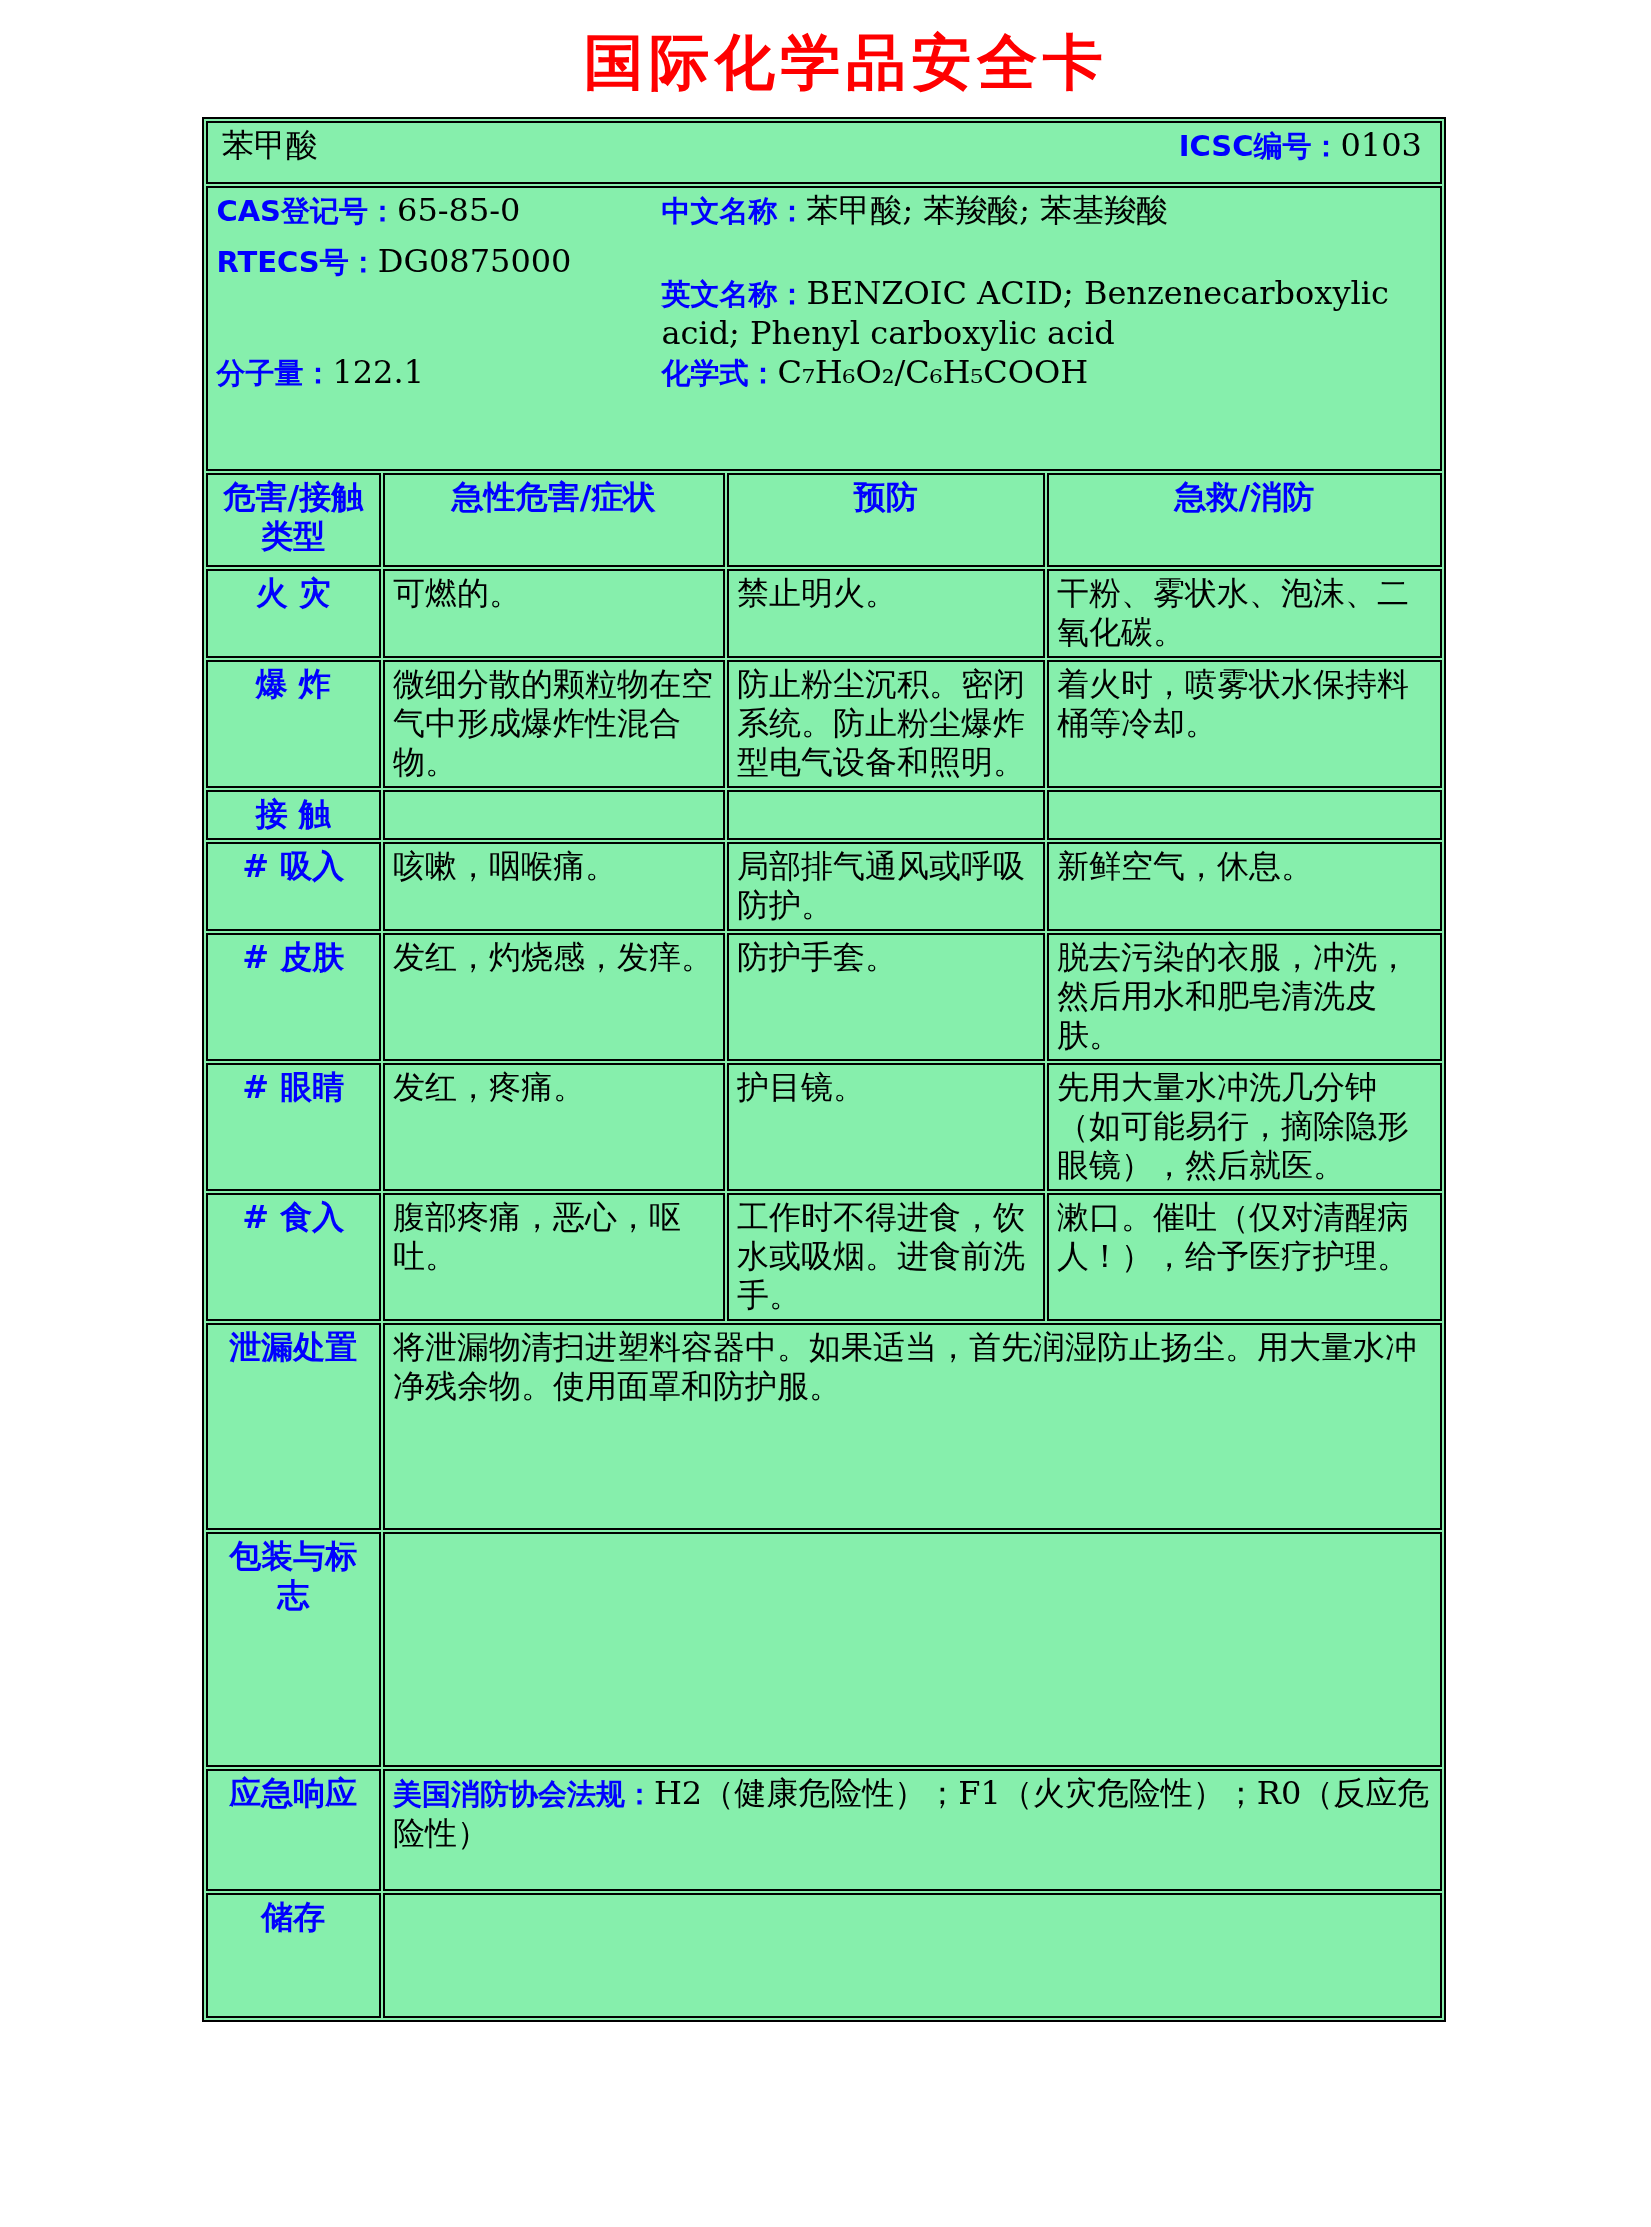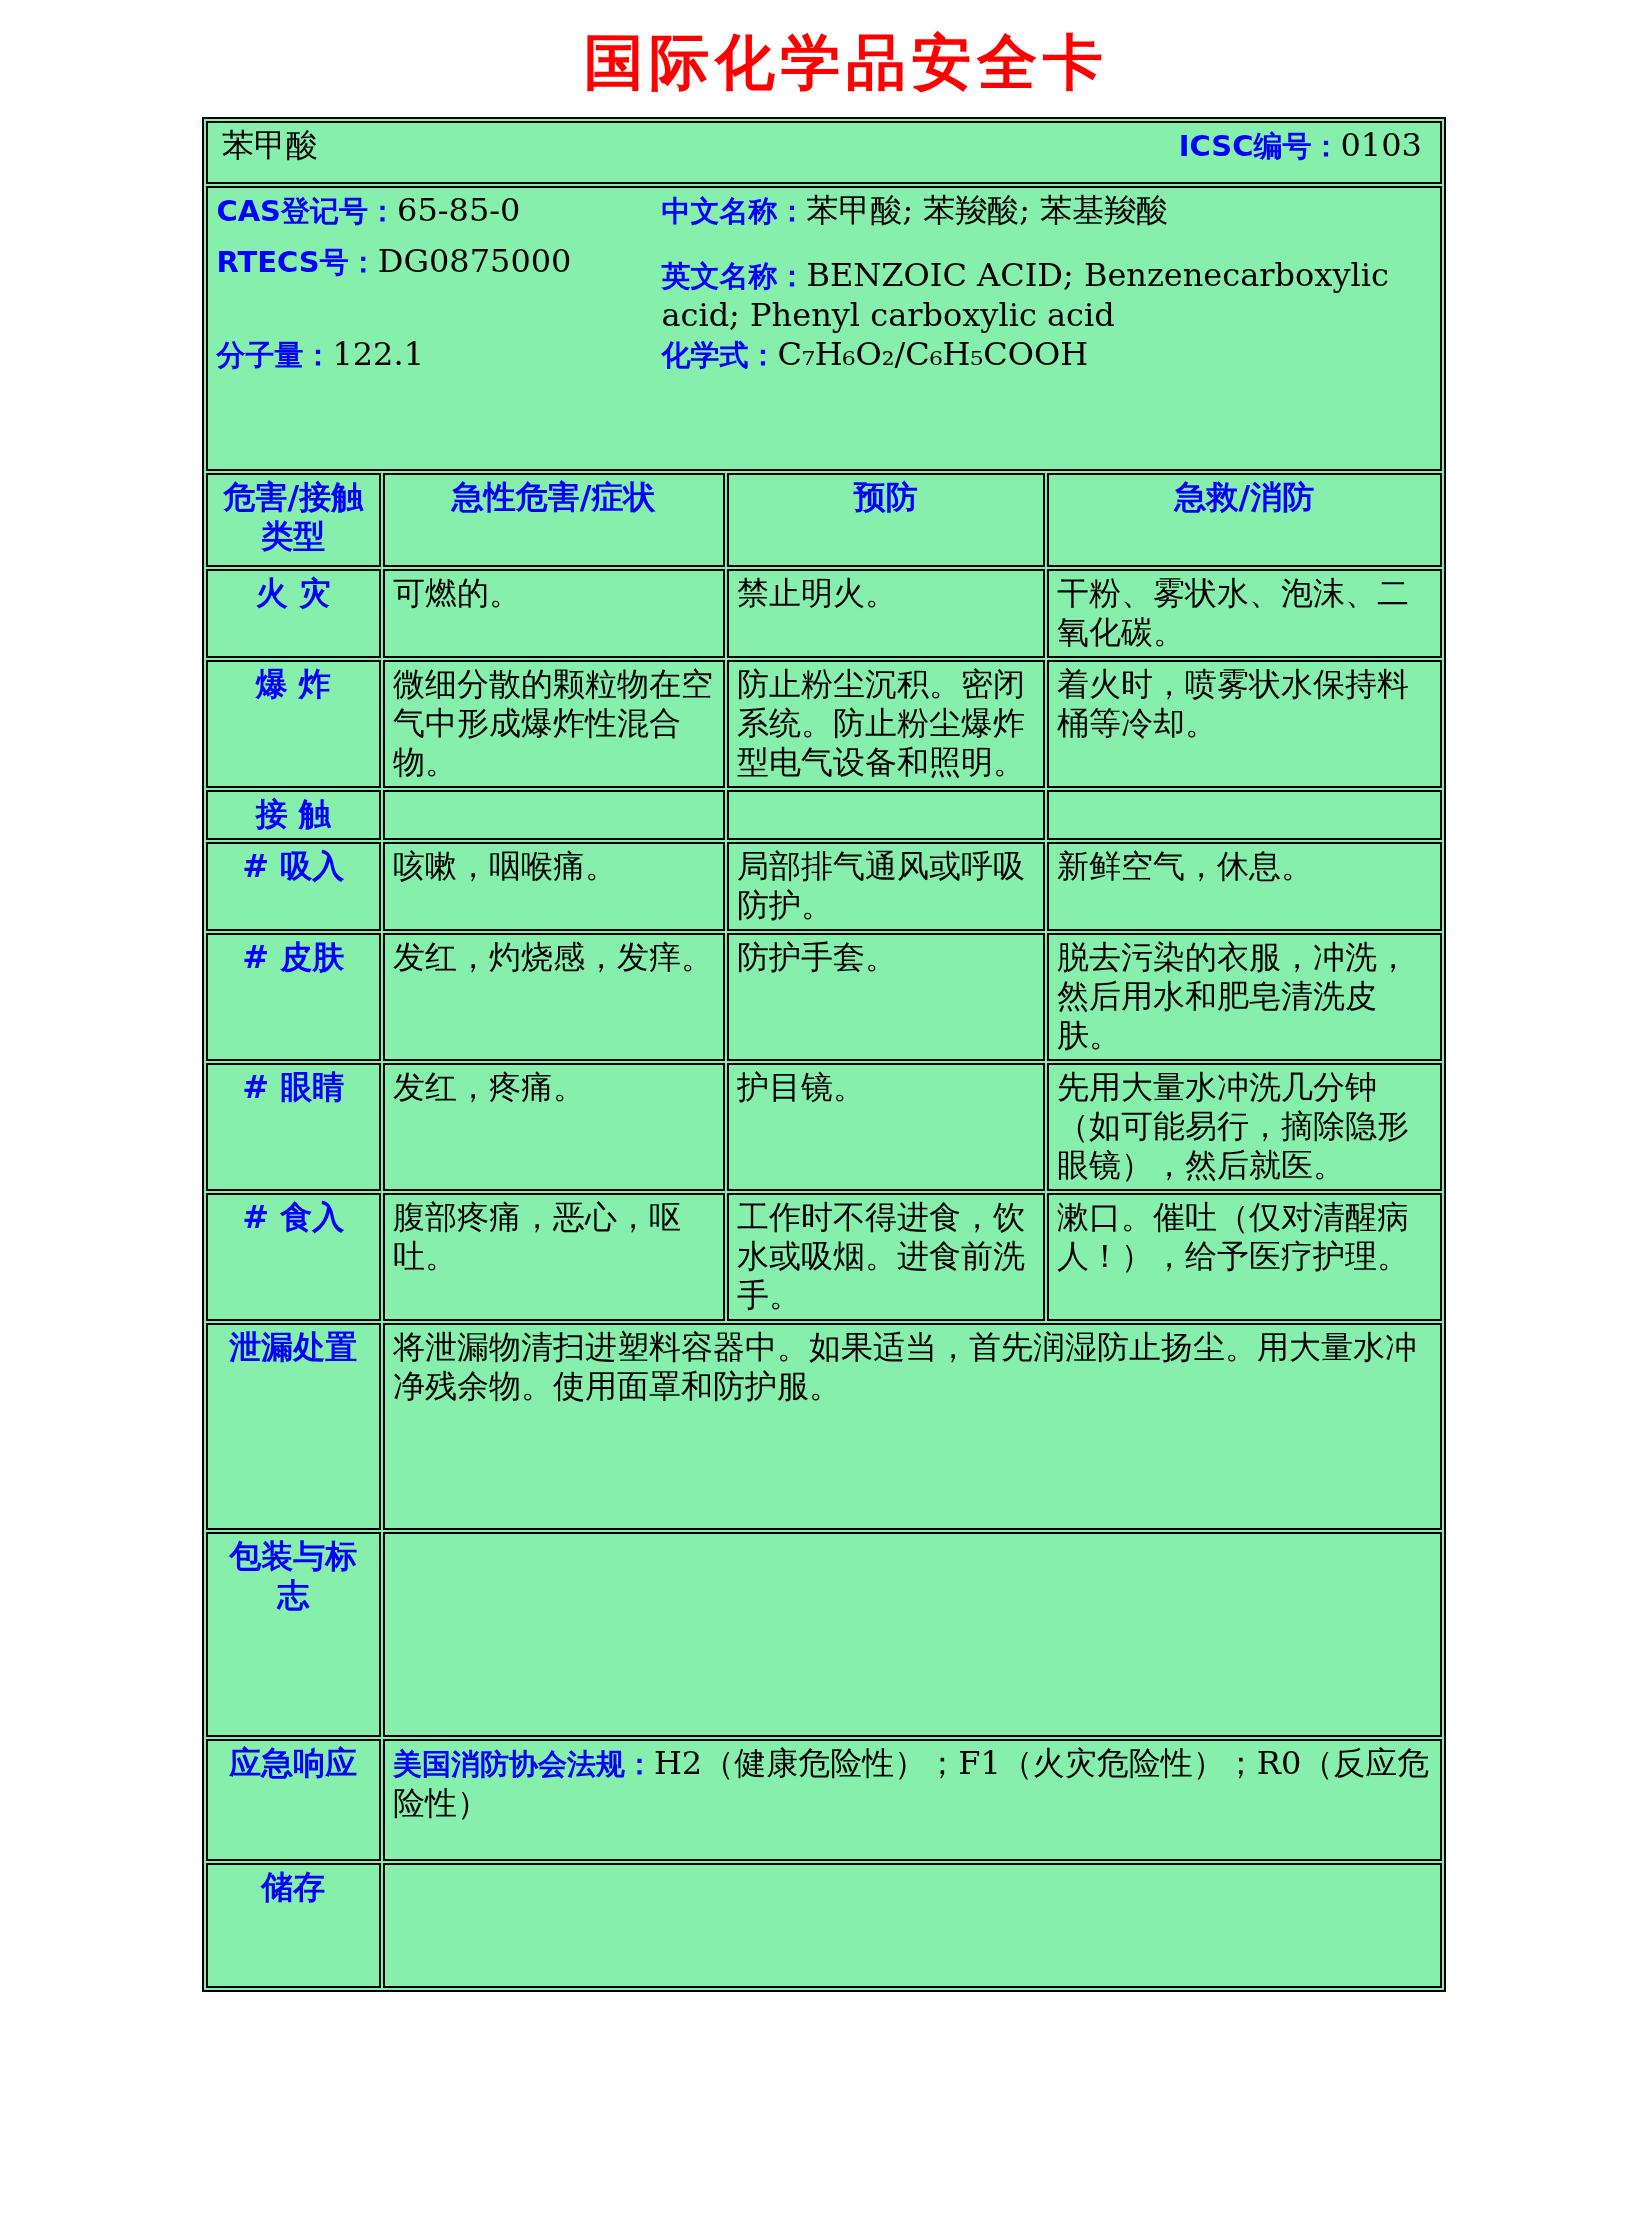--- a/index.html
+++ b/index.html
@@ -70,21 +70,21 @@
   tr.r-id     { height: 285px; }
   tr.r-head   { height: 94px; }
   tr.r-fire   { height: 80px; }
   tr.r-expl   { height: 117px; border-radius: 29px; }
   tr.r-cont   { height: 49px; }
   tr.r-inh    { height: 82px; }
   tr.r-skin   { height: 114px; }
   tr.r-eye    { height: 117px; border-radius: 12px; }
   tr.r-ing    { height: 120px; }
   tr.r-spill  { height: 207px; }
-  tr.r-pack   { height: 205px; }
+  tr.r-pack   { height: 235px; }
   tr.r-nfpa   { height: 122px; }
   tr.r-store  { height: 125px; }
 
   
   td.name-cell { vertical-align: middle; }
   .name-strip {
     display: flex;
     justify-content: space-between;
     align-items: center;
     padding: 0 9.7px 0 5.6px;
@@ -92,21 +92,21 @@
   .name-strip .substance { font-size: 32px; }
 
   
   td.id-cell { padding: 16.7px 14px 12.5px 14px; }
   .id-wrap { display: flex; flex-direction: column; height: 100%; box-sizing: border-box; }
   .id-top { display: flex; flex-direction: row; }
   .id-left { width: 445px; flex: 0 0 445px; }
   .id-right { flex: 1 1 auto; }
   .id-line { white-space: nowrap; }
   .id-left .id-line + .id-line { margin-top: 11px; }
-  .en-name { margin-top: 25px; }
+  .en-name { margin-top: 43px; }
   .id-bottom { display: flex; flex-direction: row; margin-top: auto; }
   .id-bottom .mw { width: 445px; flex: 0 0 445px; }
 </style>
 </head>
 <body>
 
 <div class="page">
 
   <div class="doc-title">国际化学品安全卡</div>
 

